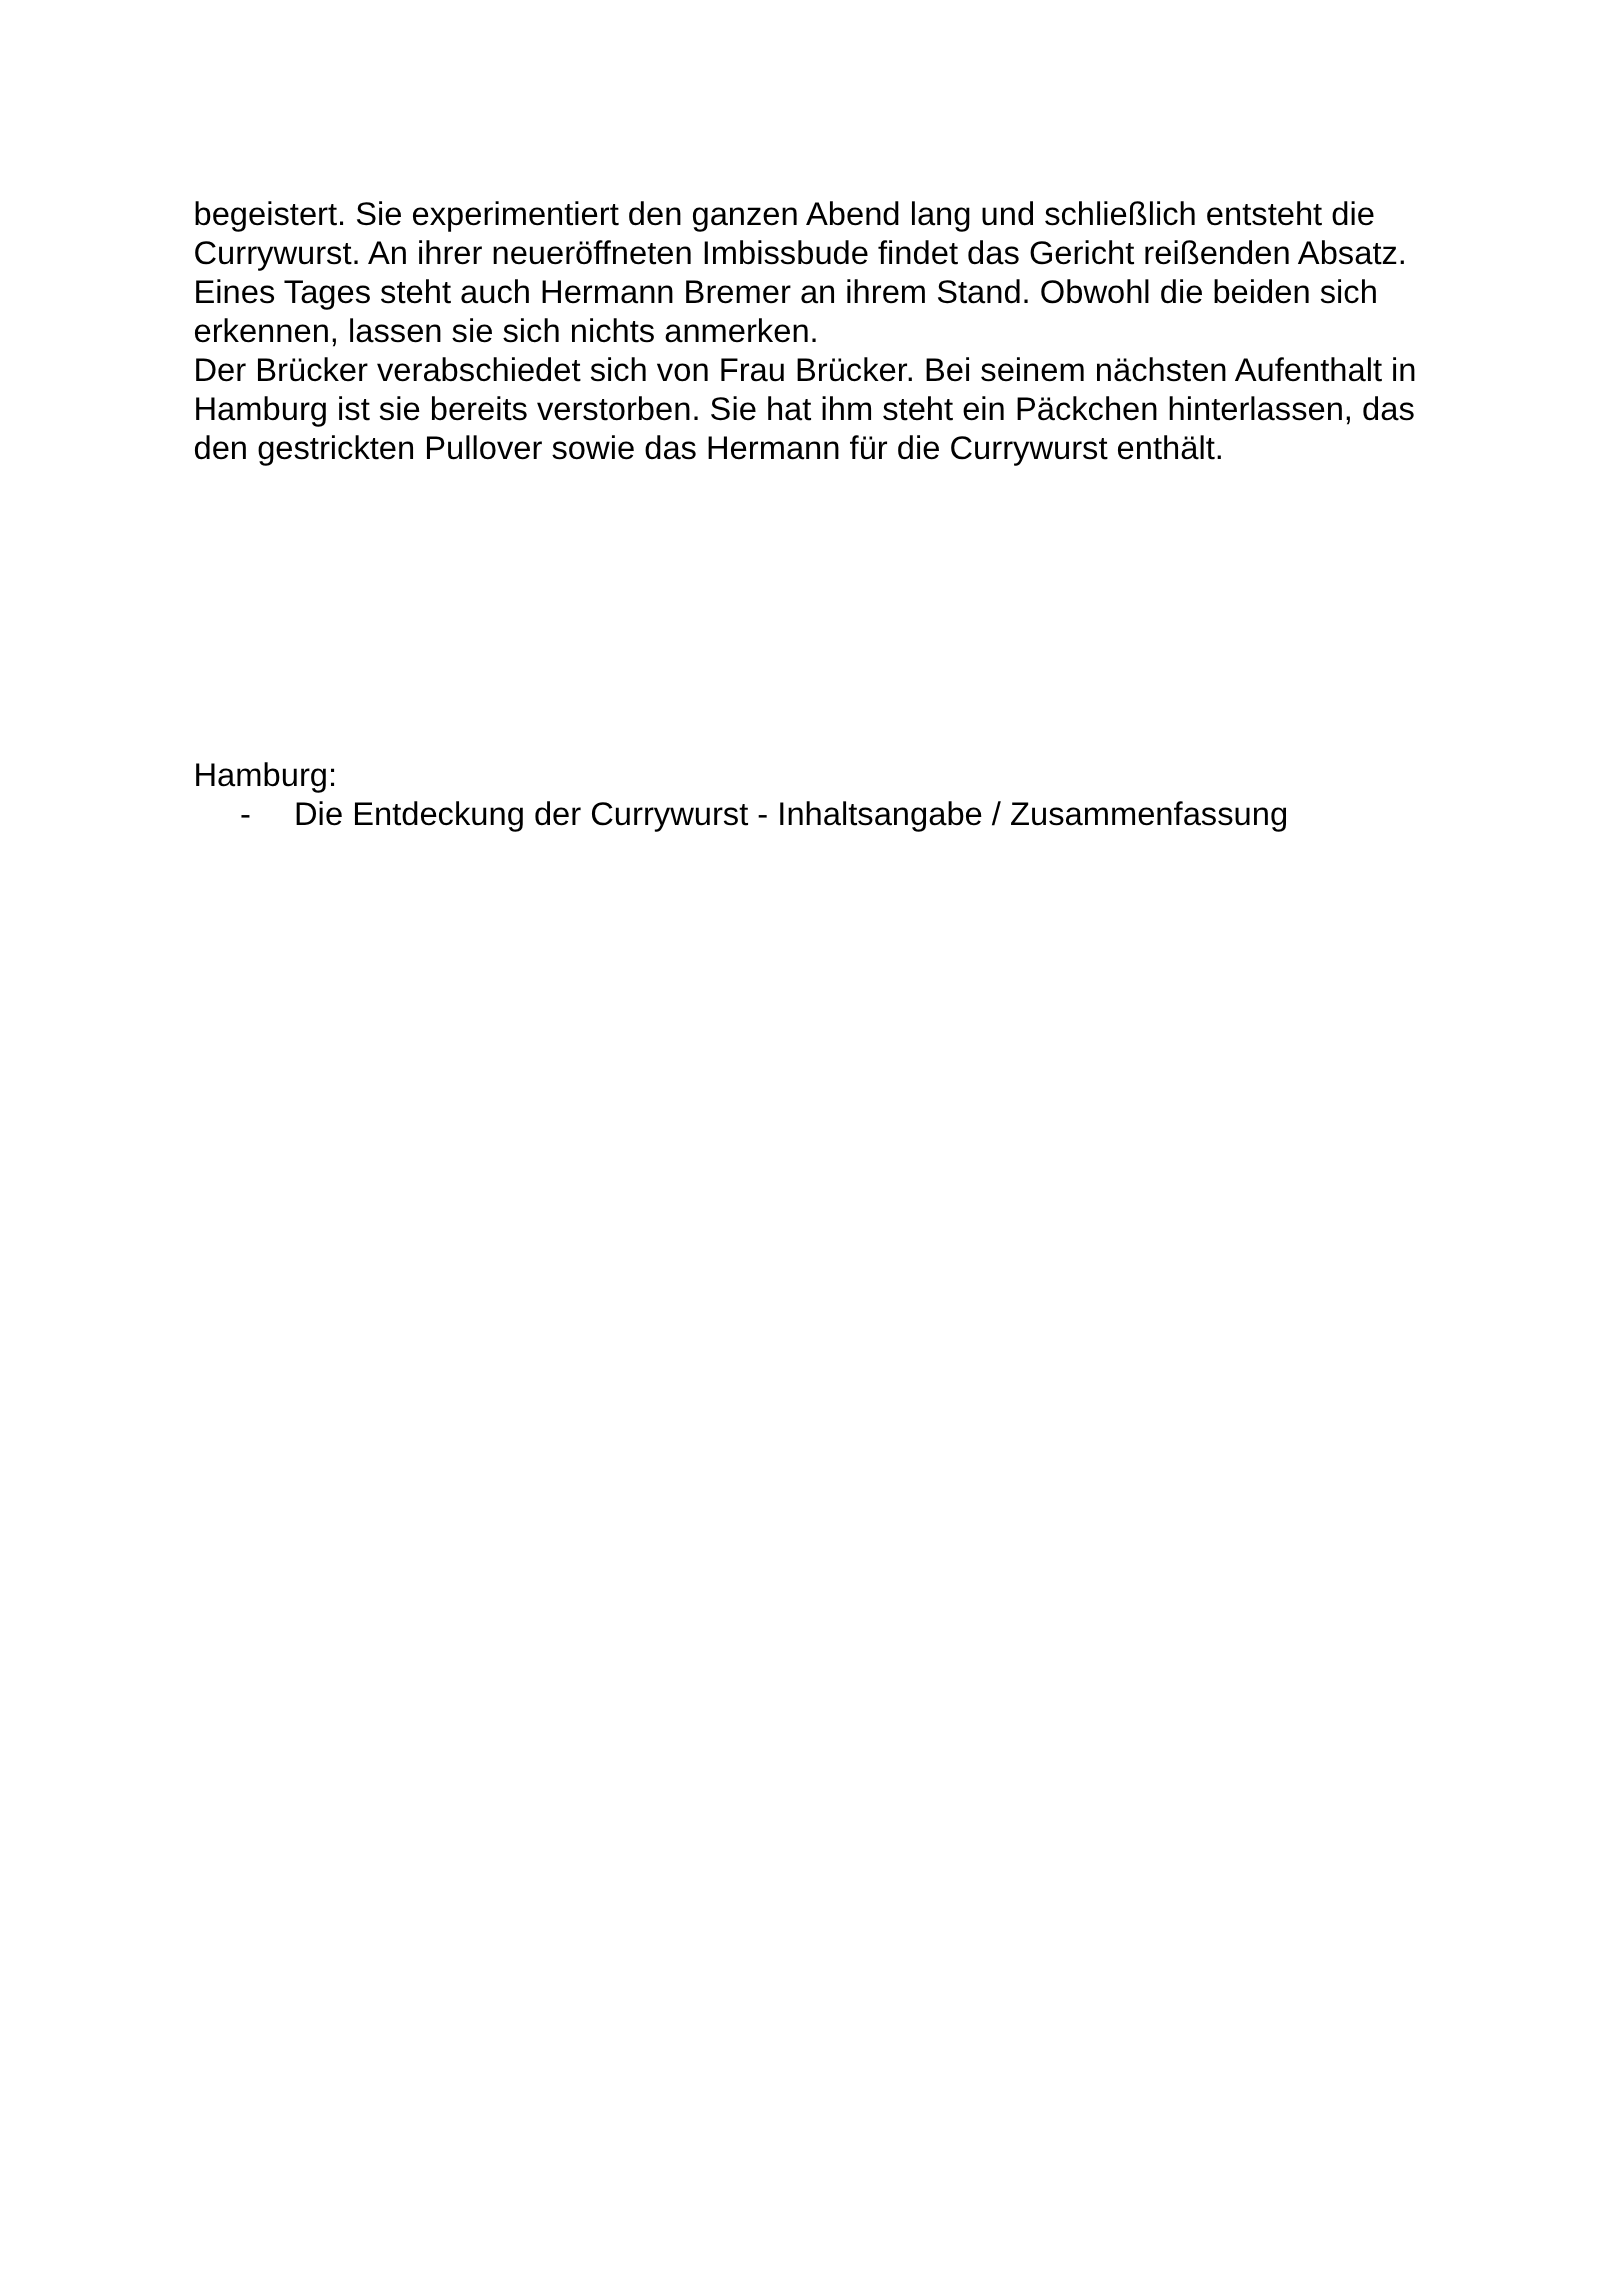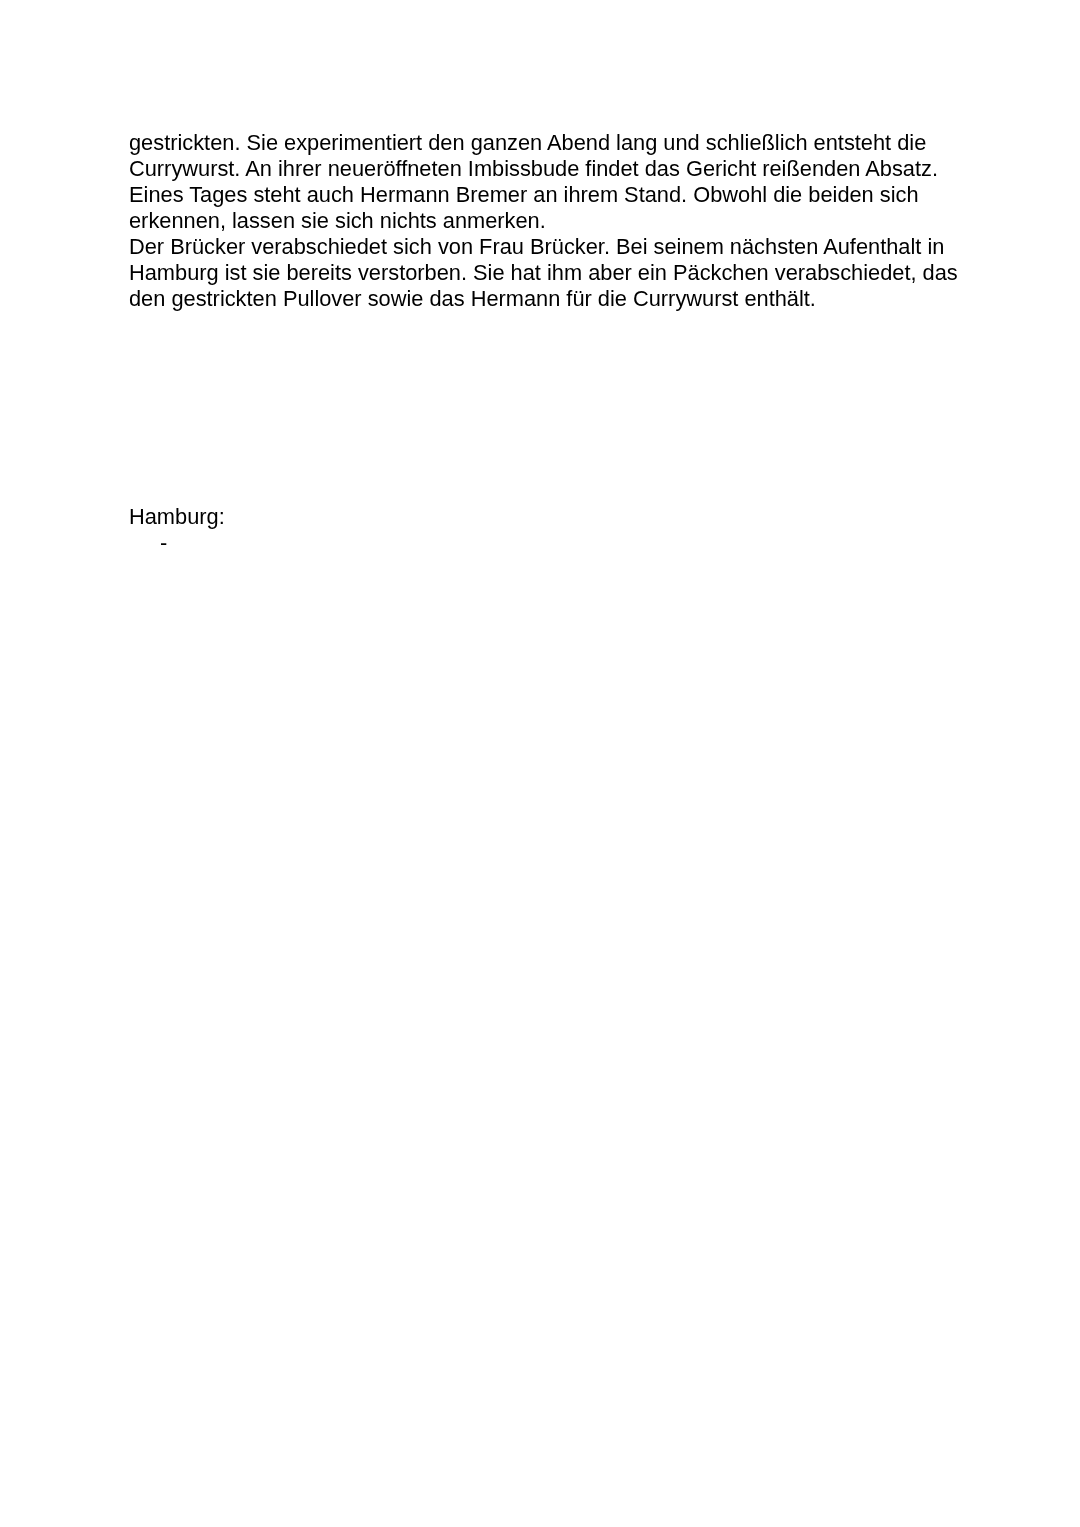--- a/index.html
+++ b/index.html
@@ -50,29 +50,30 @@
   .bullet-line {
     white-space: pre;
   }
 </style>
 </head>
 <body>
 
 <div class="page">
 
   <div class="paragraph">
-    <div class="pline">gestrickten. Sie experimentiert den ganzen Abend lang und schließlich entsteht die</div>
+    <div class="pline">begeistert. Sie experimentiert den ganzen Abend lang und schließlich entsteht die</div>
     <div class="pline">Currywurst. An ihrer neueröffneten Imbissbude findet das Gericht reißenden Absatz.</div>
     <div class="pline">Eines Tages steht auch Hermann Bremer an ihrem Stand. Obwohl die beiden sich</div>
     <div class="pline">erkennen, lassen sie sich nichts anmerken.</div>
     <div class="pline">Der Brücker verabschiedet sich von Frau Brücker. Bei seinem nächsten Aufenthalt in</div>
-    <div class="pline">Hamburg ist sie bereits verstorben. Sie hat ihm aber ein Päckchen verabschiedet, das</div>
+    <div class="pline">Hamburg ist sie bereits verstorben. Sie hat ihm steht ein Päckchen hinterlassen, das</div>
     <div class="pline">den gestrickten Pullover sowie das Hermann für die Currywurst enthält.</div>
   </div>
 
   <div class="source">
     <div class="source-label">Hamburg:</div>
     <div class="bullet-item">
       <span class="bullet-marker">-</span>
+      <div class="bullet-line">Die Entdeckung der Currywurst - Inhaltsangabe / Zusammenfassung</div>
     </div>
   </div>
 
 </div>
 
 </body></html>

